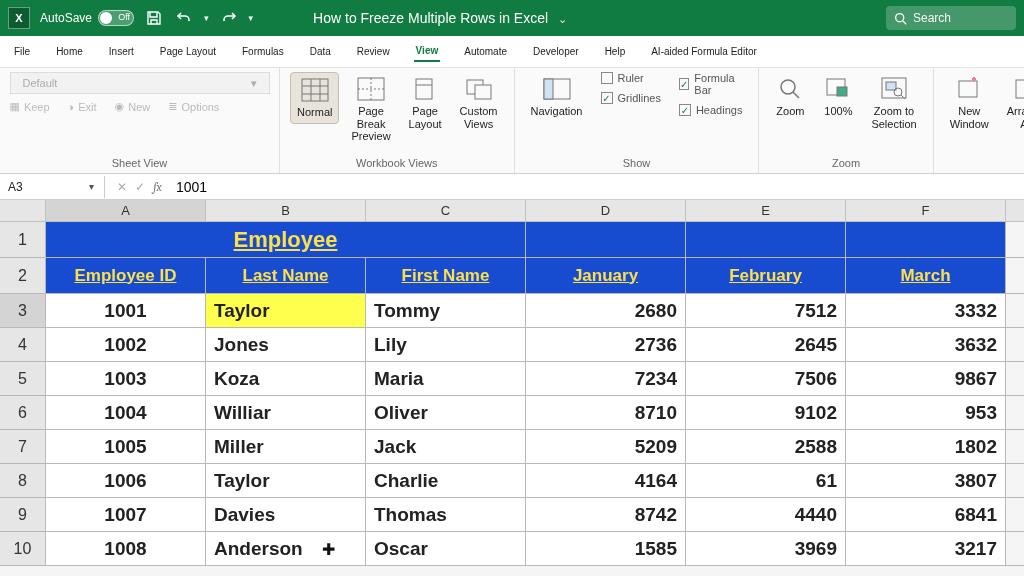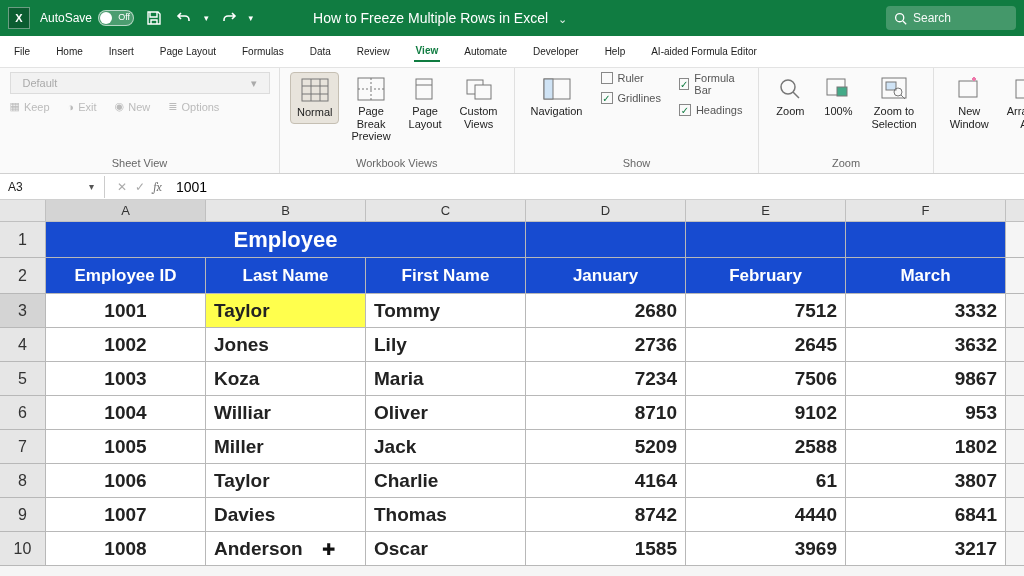--- a/index.html
+++ b/index.html
@@ -57,21 +57,21 @@
   .col-head { border-right:1px solid #c0c0c0; display:flex; align-items:center; justify-content:center; font-size:13px; color:#333; background:#e6e6e6;}
   .col-head.sel { background:#d4d4d4; }
   .cA { width:160px;} .cB { width:160px;} .cC { width:160px;} .cD { width:160px;} .cE { width:160px;} .cF { width:160px;}
 
   
   .row { display:flex; border-bottom:1px solid #b8b8b8; height:34px;}
   .row.big { height:36px; }
   .row-head { width:46px; border-right:1px solid #b8b8b8; display:flex; align-items:center; justify-content:center; background:#e6e6e6; font-size:16px; color:#333;}
   .row-head.sel { background:#d4d4d4;}
   .cell { border-right:1px solid #b8b8b8; display:flex; align-items:center; padding:0 8px; font-size:19px; font-weight:bold; background:#fff; overflow:hidden;}
-  .hdr-blue { background:#174bd0; color:#ffffff; justify-content:center; font-weight:bold; }
+  .hdr-blue { background:#174bd0; color:#fde047; justify-content:center; font-weight:bold;text-decoration:underline; }
   .title-cell { font-size:22px; }
   .hdr2 { font-size:17px; }
   .num { justify-content:flex-end; }
   .id { justify-content:center; }
   .txt { justify-content:flex-start; }
   .highlight { background:#ffff4d; }
   .cursor-plus { position:absolute; left:322px; top:340px; font-size:16px; color:#111; pointer-events:none; }
   .sheet-wrap { position:relative; }
 </style>
 </head>

